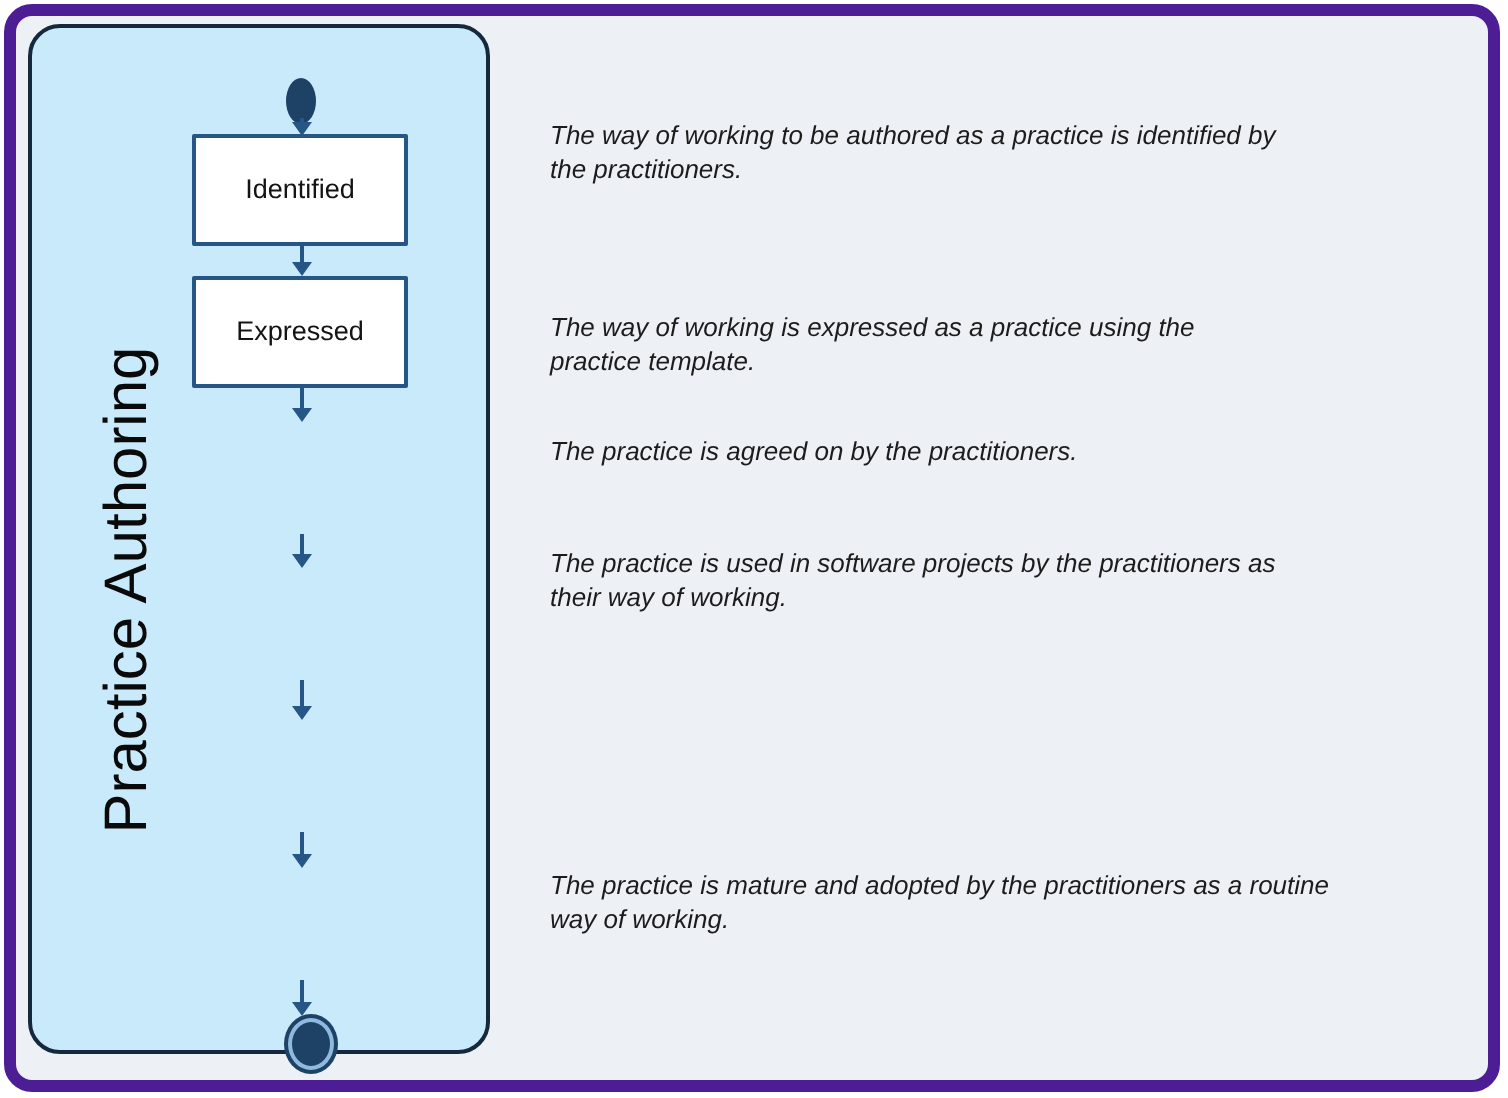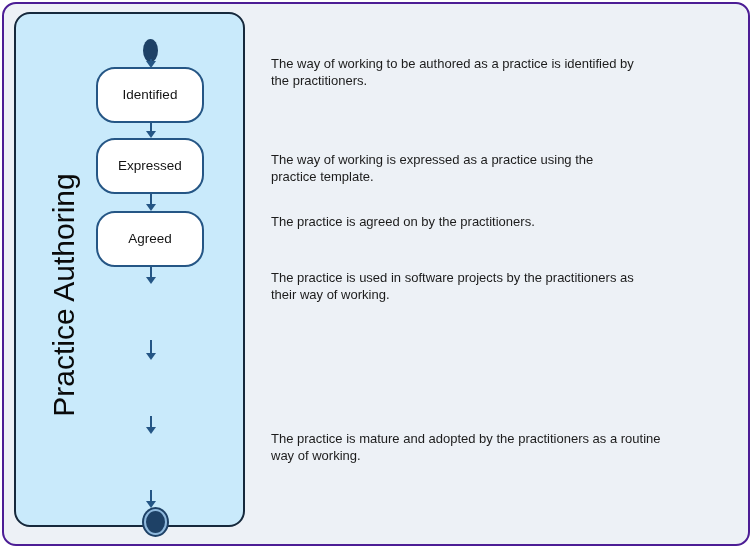--- a/index.html
+++ b/index.html
@@ -4,38 +4,38 @@
 <style>
   html,body{margin:0;padding:0;background:#ffffff;}
   .page{
     position:relative;width:754px;height:549px;background:#ffffff;
     overflow:hidden;font-family:"Liberation Sans",sans-serif;
   }
   
   .frame{
     position:absolute;left:2px;top:2px;width:748px;height:544px;
     box-sizing:border-box;background:#EDF1F6;
-    border:2px solid #4c1d95;border-radius:14px;
+    border:6px solid #4c1d95;border-radius:14px;font-style:italic;
   }
   
   .lane{
     position:absolute;left:14px;top:12px;width:231px;height:515px;
     box-sizing:border-box;background:#C9EAFB;
     border:2px solid #16293c;border-radius:16px;
   }
   .vtitle{
     position:absolute;left:-112px;top:260px;width:320px;height:42px;
     transform:rotate(-90deg);
     text-align:center;line-height:42px;font-size:30px;color:#0a0a0a;
   }
   
   .state{
     position:absolute;left:80px;width:108px;height:56px;
     box-sizing:border-box;background:#ffffff;
-    border:2px solid #255685;border-radius:19px;
+    border:2px solid #255685;border-radius:1px;
     display:flex;align-items:center;justify-content:center;
     text-align:left;font-size:13.5px;line-height:1.3;color:#141414;
     white-space:pre-line;
   }
   .s0{top:53px}.s1{top:124px}.s2{top:197px}.s3{top:270px}.s4{top:346px}.s5{top:420px}
   
   .arrow{
     position:absolute;left:128px;width:13px;
     display:flex;flex-direction:column;align-items:center;
   }
@@ -104,21 +104,20 @@
         <div class="shaft"></div>
         <div class="head"></div>
       </div>
 
     <div class="state s1">Expressed</div>
     <div class="arrow a2">
         <div class="shaft"></div>
         <div class="head"></div>
       </div>
 
-    <div class="state s2">Agreed</div>
     <div class="arrow a3">
         <div class="shaft"></div>
         <div class="head"></div>
       </div>
 
     <div class="arrow a4">
         <div class="shaft"></div>
         <div class="head"></div>
       </div>
 

